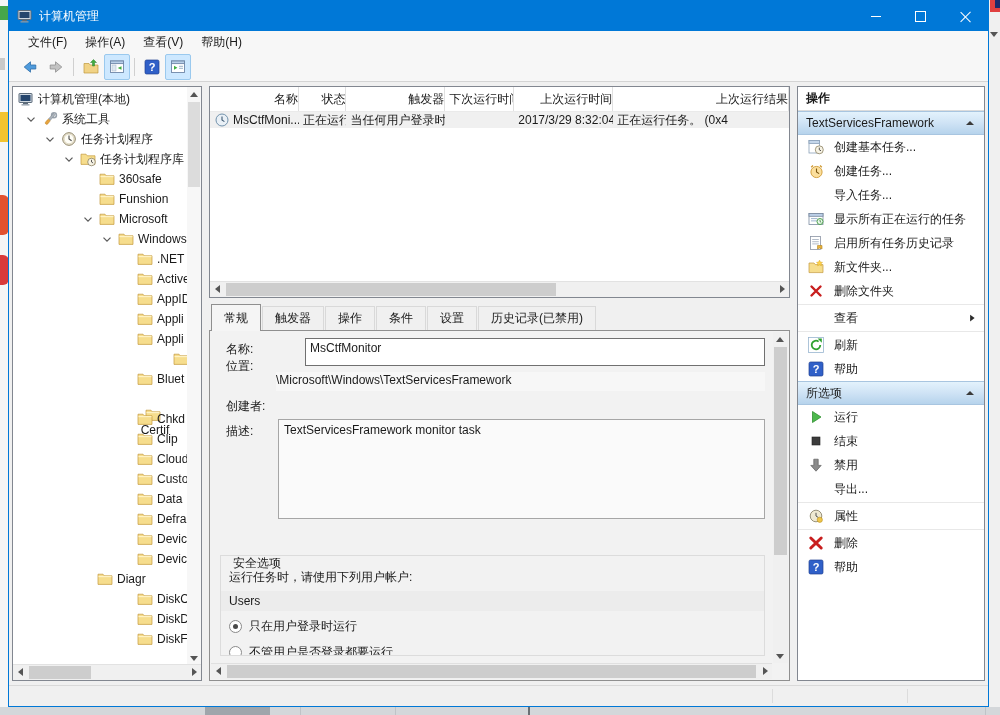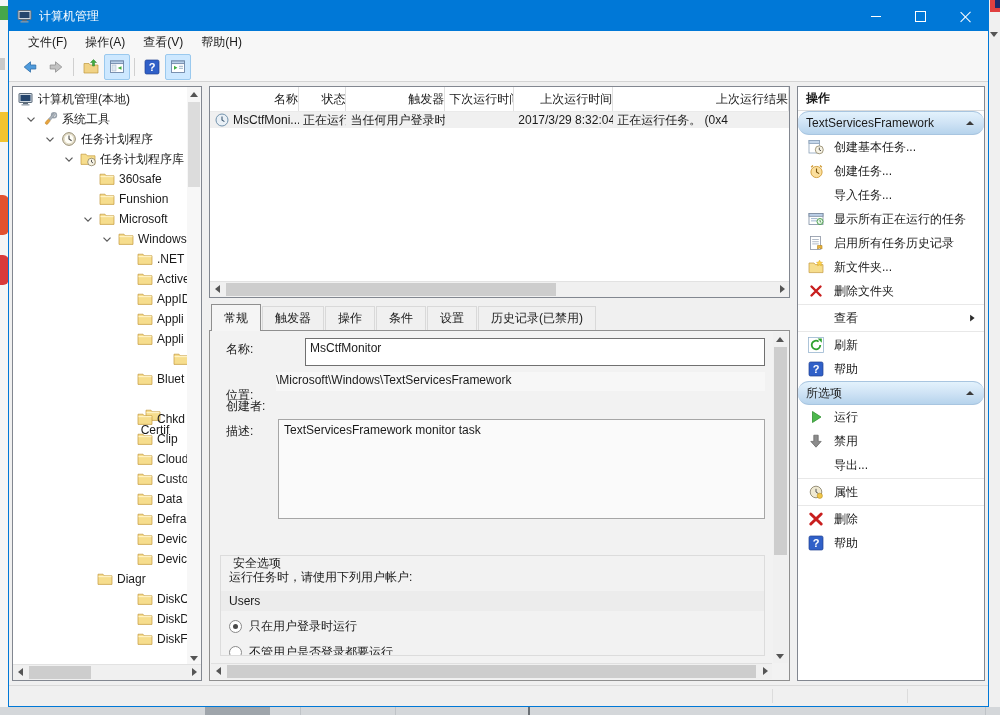--- a/index.html
+++ b/index.html
@@ -87,21 +87,21 @@
   .radio-row{position:absolute;left:8px;display:flex;align-items:center;gap:7px;}
   .radio{width:13px;height:13px;border:1px solid #8a8a8a;border-radius:50%;background:#fff;display:flex;align-items:center;justify-content:center;box-sizing:border-box;}
   .radio.sel:after{content:"";width:5px;height:5px;border-radius:50%;background:#4a4a4a;}
   #tc-vsb{position:absolute;right:1px;top:1px;bottom:17px;width:15px;background:#f0f0f0;}
   #tc-hsb{position:absolute;left:1px;right:17px;bottom:1px;height:15px;background:#f0f0f0;border-top:1px solid #e0e0e0;}
 
   
   #actions-panel{width:188px;background:#fff;border:1px solid #828790;box-sizing:border-box;overflow:hidden;}
   #actions-title{height:23px;line-height:23px;padding-left:8px;font-weight:bold;border-bottom:1px solid #dcdcdc;}
   .sec-header{height:22px;background:linear-gradient(180deg,#e3f2fc 0%,#cfe3f5 50%,#b6d3ec 100%);
-              border-top:1px solid #a8c5e0;border-bottom:1px solid #a8c5e0;display:flex;align-items:center;padding:0 6px 0 8px;border-radius:11px;}
+              border-top:1px solid #a8c5e0;border-bottom:1px solid #a8c5e0;display:flex;align-items:center;padding:0 6px 0 8px;}
   .sec-header .hdr-label{flex:1;overflow:hidden;white-space:nowrap;}
   .action-item{height:24px;display:flex;align-items:center;padding-left:10px;position:relative;}
   .action-item .lbl{margin-left:10px;white-space:nowrap;overflow:hidden;}
   .action-sep{height:1px;background:#e8e8e8;margin:1px 0;}
   .submenu-arr{position:absolute;right:6px;}
   .submenu-arr svg{width:12px;height:12px;display:block;}
 
   #statusbar{height:20px;flex:0 0 20px;background:#f0f0f0;border-top:1px solid #d9d9d9;position:relative;}
   .status-sep{position:absolute;top:3px;bottom:3px;width:1px;background:#dcdcdc;}
 </style>
@@ -595,21 +595,21 @@
               <div class="tab active">常规</div>
               <div class="tab">触发器</div>
               <div class="tab">操作</div>
               <div class="tab">条件</div>
               <div class="tab">设置</div>
               <div class="tab">历史记录(已禁用)</div>
             </div>
           <div id="tab-content">
             <span class="frm-label" style="top:10px;">名称:</span>
             <div id="fld-name">MsCtfMonitor</div>
-            <span class="frm-label" style="top:56px;">位置:</span>
+            <span class="frm-label" style="top:27px;">位置:</span>
             <div id="fld-location">\Microsoft\Windows\TextServicesFramework</div>
             <span class="frm-label" style="top:67px;">创建者:</span>
             <div id="fld-author"></div>
             <span class="frm-label" style="top:92px;">描述:</span>
             <div id="fld-desc">TextServicesFramework monitor task</div>
 
             <div id="groupbox">
               <span id="group-legend">安全选项</span>
               <span id="acct-prompt">运行任务时，请使用下列用户帐户:</span>
               <div id="users-band">Users</div>
@@ -765,20 +765,28 @@
               <span class="ic">
                 <svg viewBox="0 0 16 16">
                   <path d="M4.5 2.5L13 8l-8.5 5.5z" fill="#4db84d" stroke="#2f8f2f" stroke-width="0.8"></path>
                 </svg>
               </span>
               <span class="lbl">运行</span>
             </div>
             <div class="action-item">
               <span class="ic">
                 <svg viewBox="0 0 16 16">
+                  <rect x="4" y="4" width="8" height="8" fill="#3c3c3c" stroke="#1f1f1f" stroke-width="0.6"></rect>
+                </svg>
+              </span>
+              <span class="lbl">结束</span>
+            </div>
+            <div class="action-item">
+              <span class="ic">
+                <svg viewBox="0 0 16 16">
                   <path d="M8 14.2L2.8 8.4h3V2.2h4.4v6.2h3z" fill="#8c8c8c" stroke="#5f5f5f" stroke-width="0.7"></path>
                 </svg>
               </span>
               <span class="lbl">禁用</span>
             </div>
             <div class="action-item">
               <span class="ic"></span>
               <span class="lbl">导出...</span>
             </div>
             <div class="action-sep"></div>

